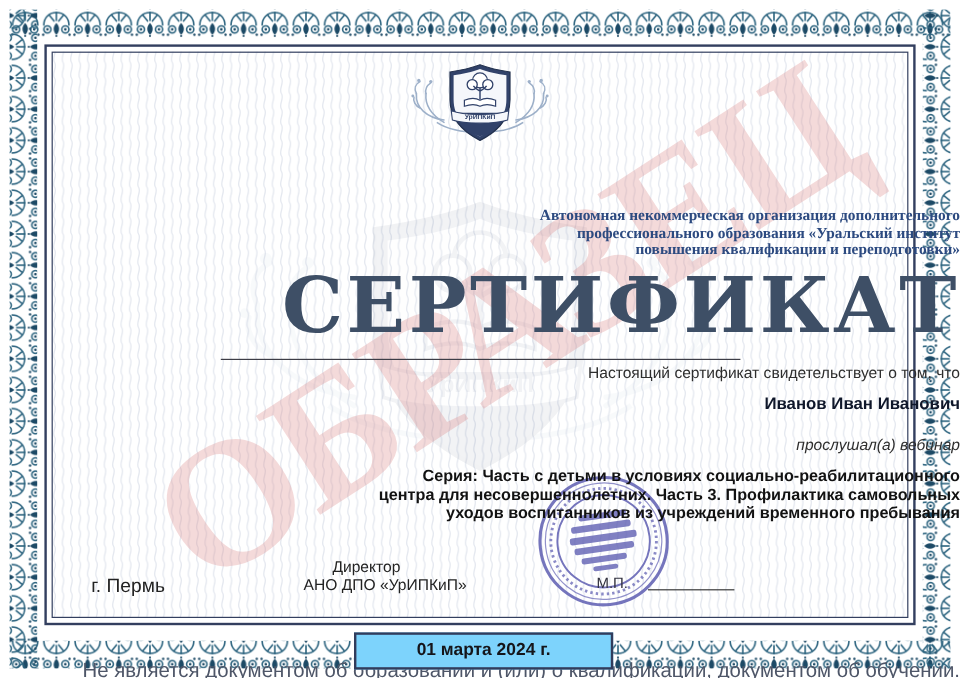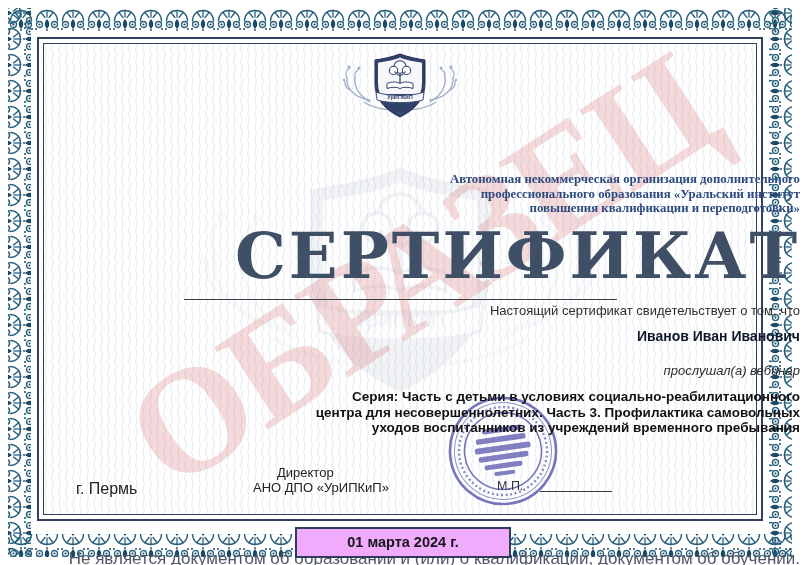--- a/index.html
+++ b/index.html
@@ -26,21 +26,21 @@
   .recipient{top:280px;font-size:14px;font-weight:bold;color:#0f172a;}
   .rule{top:299px;left:184px;width:433px;border-top:1.6px solid #3d3d46;height:0;}
   .action{top:315px;font-size:13px;color:#2e2e2e;font-style:italic;}
   .course{top:341px;font-size:13.5px;font-weight:bold;line-height:15.6px;color:#121212;}
   .city{left:76px;top:480px;font-size:16px;color:#222;}
   .signer{left:253px;top:466px;font-size:13px;line-height:14.8px;color:#222;}
   .signer .l1{margin-left:24px;}
   .sealLabel{left:497px;top:479px;font-size:12.5px;color:#32323f;}
   .sigLine{left:540px;top:491px;width:72px;border-top:1.6px solid #3a3a3a;height:0;}
   .disclaimer{top:501px;font-size:17px;color:#4e5668;}
-  .dateBox{left:295px;top:527px;width:212px;height:27px;background:#f0abfc;
+  .dateBox{left:295px;top:527px;width:212px;height:27px;background:#7dd3fc;
            border:2px solid #313c5c;z-index:3;text-align:center;line-height:27px;
            font-size:14.5px;font-weight:bold;color:#15151a;}
 </style>
 </head>
 <body>
 
 <div class="page">
 
   <svg class="bg" width="800" height="565" viewBox="0 0 800 565">
     <defs>

